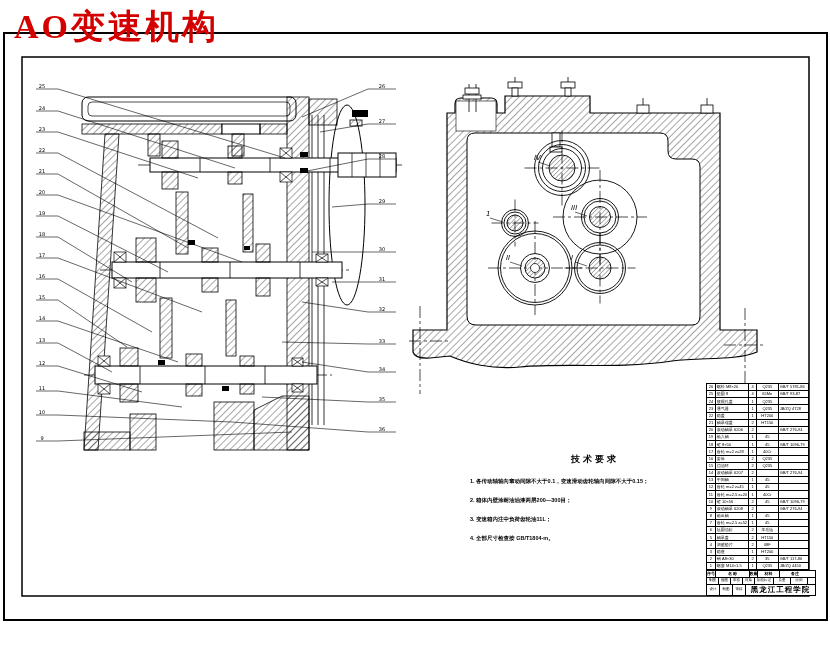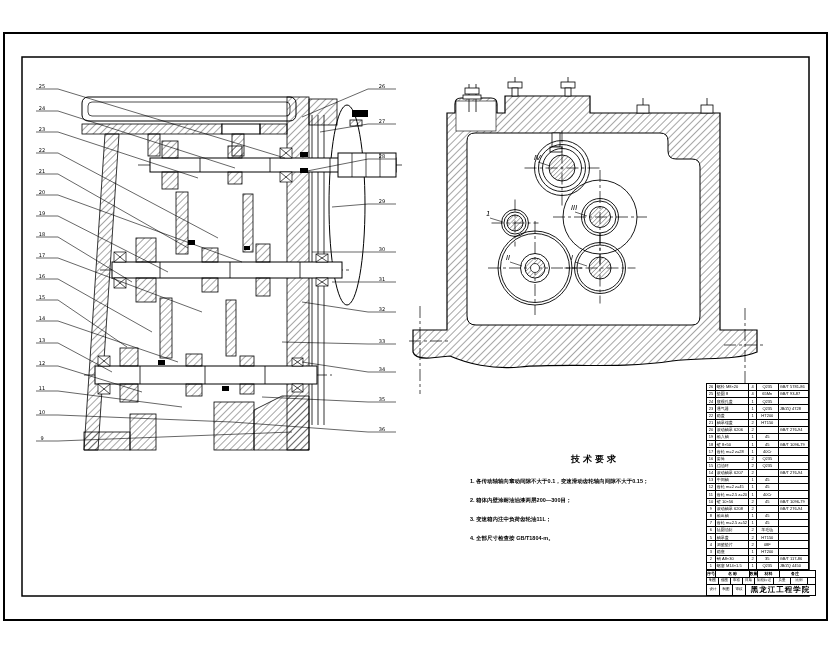--- a/index.html
+++ b/index.html
@@ -332,20 +332,21 @@
         <line x1="368" y1="372" x2="302" y2="362" stroke="#000" stroke-width="0.6"></line>
         <text x="382" y="400.5" font-size="5" text-anchor="middle">35</text>
         <line x1="368" y1="402" x2="396" y2="402" stroke="#000" stroke-width="0.6"></line>
         <line x1="368" y1="402" x2="262" y2="397" stroke="#000" stroke-width="0.6"></line>
         <text x="382" y="430.5" font-size="5" text-anchor="middle">36</text>
         <line x1="368" y1="432" x2="396" y2="432" stroke="#000" stroke-width="0.6"></line>
         <line x1="368" y1="432" x2="232" y2="422" stroke="#000" stroke-width="0.6"></line>
       </g>
   </svg>
 
+  <div id="drawing-title" class="abs" style="color: rgb(212, 0, 0);">AO变速机构</div>
 
   <div id="techreq" class="abs">
     <div class="tr-title">技术要求</div>
     <div class="tr-item">1. 各传动轴轴向窜动间隙不大于0.1，变速滑动齿轮轴向间隙不大于0.15；</div>
     <div class="tr-item">2. 箱体内壁涂耐油油漆两层200—300目；</div>
     <div class="tr-item">3. 变速箱内注中负荷齿轮油11L；</div>
     <div class="tr-item">4. 全部尺寸检查按 GB/T1804-m。</div>
   </div>
 
   <div id="bom" class="abs">

